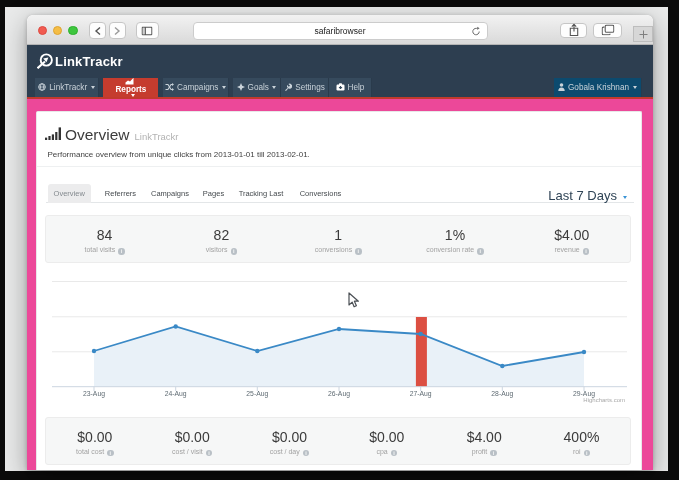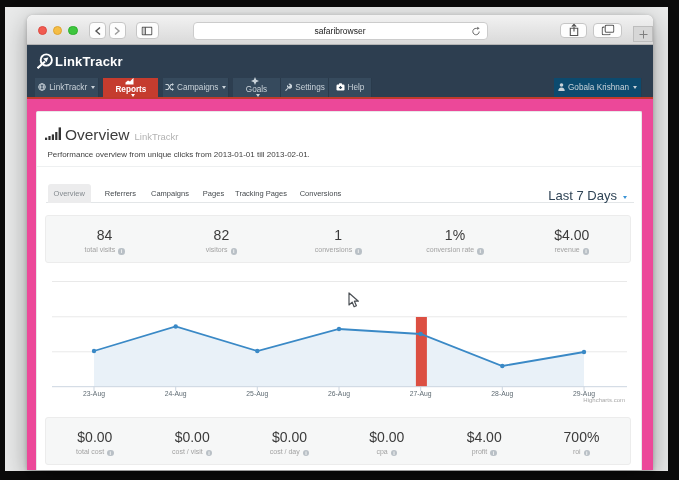--- a/index.html
+++ b/index.html
@@ -143,21 +143,21 @@
           <span class="caret" style="border-top-color:#fff;"></span>
         </div>
       <div class="navitem" style="left:136px; width:66px;"><span class="ic">
             <svg width="9" height="8" viewBox="0 0 9 8">
               <path d="M0.5 1.5 H3 L6 6.5 H7.5" stroke="#c9d2d9" stroke-width="1.1" fill="none"></path>
               <path d="M0.5 6.5 H3 L6 1.5 H7.5" stroke="#c9d2d9" stroke-width="1.1" fill="none"></path>
               <path d="M7 0 L9 1.5 L7 3 Z" fill="#c9d2d9"></path>
               <path d="M7 5 L9 6.5 L7 8 Z" fill="#c9d2d9"></path>
             </svg>
           </span>Campaigns<span class="caret"></span></div>
-      <div class="navitem" style="left:206px; width:48px;flex-direction:column;"><span class="ic">
+      <div class="navitem" style="left:206px; width:48px;"><span class="ic">
             <svg width="8" height="8" viewBox="0 0 8 8">
               <path d="M4 0 L5.2 2.8 L8 4 L5.2 5.2 L4 8 L2.8 5.2 L0 4 L2.8 2.8 Z" fill="#c9d2d9"></path>
             </svg>
           </span>Goals<span class="caret"></span></div>
       <div class="navitem" style="left:254px; width:48px;text-align:center;"><span class="ic">
             <svg width="8" height="8" viewBox="0 0 8 8">
               <path d="M7.3 1.6 A2.2 2.2 0 0 0 4.4 0.9 L6 2.5 L4.8 3.7 L3.2 2.1 A2.2 2.2 0 0 0 3.9 4.8 L1 7.2 L2 8 L4.5 5.2 A2.2 2.2 0 0 0 7.3 1.6 Z" fill="#c9d2d9"></path>
             </svg>
           </span>Settings</div>
       <div class="navitem" style="left:302px; width:43px;"><span class="ic">
@@ -190,21 +190,21 @@
             <span class="htitle">Overview</span>
               <span class="hsub">LinkTrackr</span>
           </div>
           <div class="hdesc">Performance overview from unique clicks from 2013-01-01 till 2013-02-01.</div>
         </div>
         <div class="tabs">
           <div class="tab active" style="left:2.2px; width:43px;">Overview</div>
           <div class="tab" style="left:54px; width:42px;">Referrers</div>
           <div class="tab" style="left:102px; width:45px;">Campaigns</div>
           <div class="tab" style="left:152px; width:32px;">Pages</div>
-          <div class="tab" style="left:187px; width:57px;">Tracking Pages</div>
+          <div class="tab" style="left:187px; width:57px;">Tracking Last</div>
           <div class="tab" style="left:249px; width:52px;">Conversions</div>
           <div class="last7">Last 7 Days <span class="caret7"></span></div>
         </div>
         <div class="statpanel" id="stats1">
           <div class="stat">
               <div class="statval">84</div>
               <div class="statlbl">total visits <span class="info">i</span></div>
             </div>
           <div class="stat">
               <div class="statval">82</div>
@@ -275,21 +275,21 @@
             </div>
           <div class="stat">
               <div class="statval">$0.00</div>
               <div class="statlbl">cpa <span class="info">i</span></div>
             </div>
           <div class="stat">
               <div class="statval">$4.00</div>
               <div class="statlbl">profit <span class="info">i</span></div>
             </div>
           <div class="stat">
-              <div class="statval">700%</div>
+              <div class="statval">400%</div>
               <div class="statlbl">roi <span class="info">i</span></div>
             </div>
         </div>
         <svg class="cursor" width="12" height="17" viewBox="0 0 12 17">
             <path d="M1 1 L1 13 L4.2 10.1 L6.1 14.8 L8.4 13.8 L6.4 9.2 L10.4 9.2 Z" fill="#fdfdfd" stroke="#4a4f54" stroke-width="1.2" stroke-linejoin="round"></path>
           </svg>
       </div>
     </div>
   </div>
 </div>

